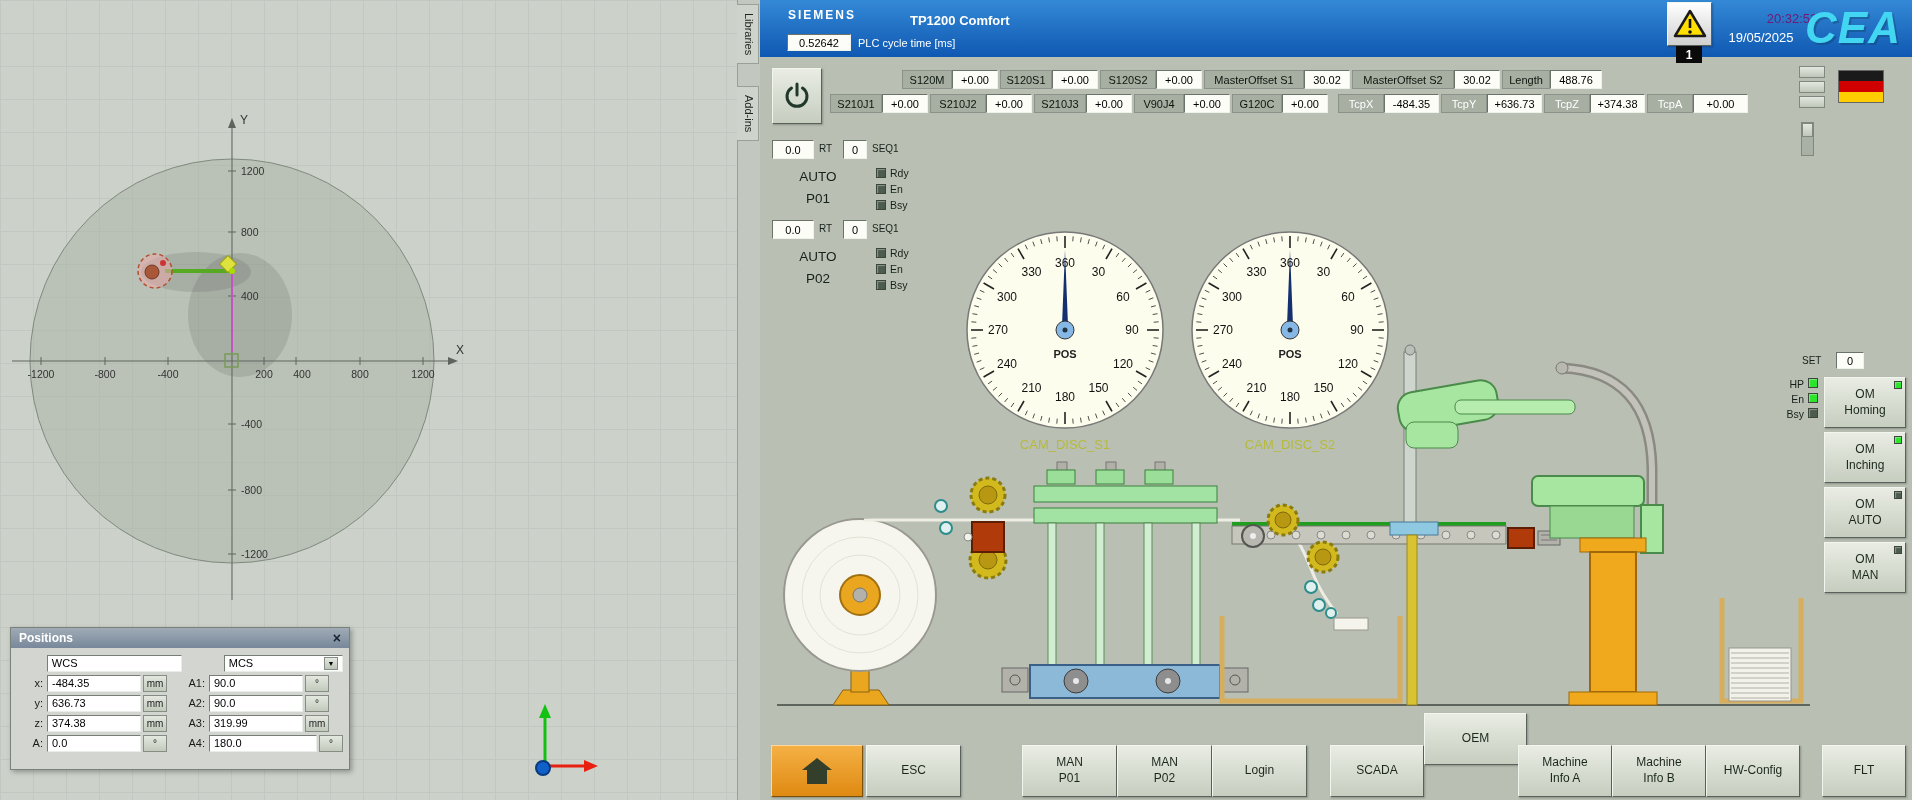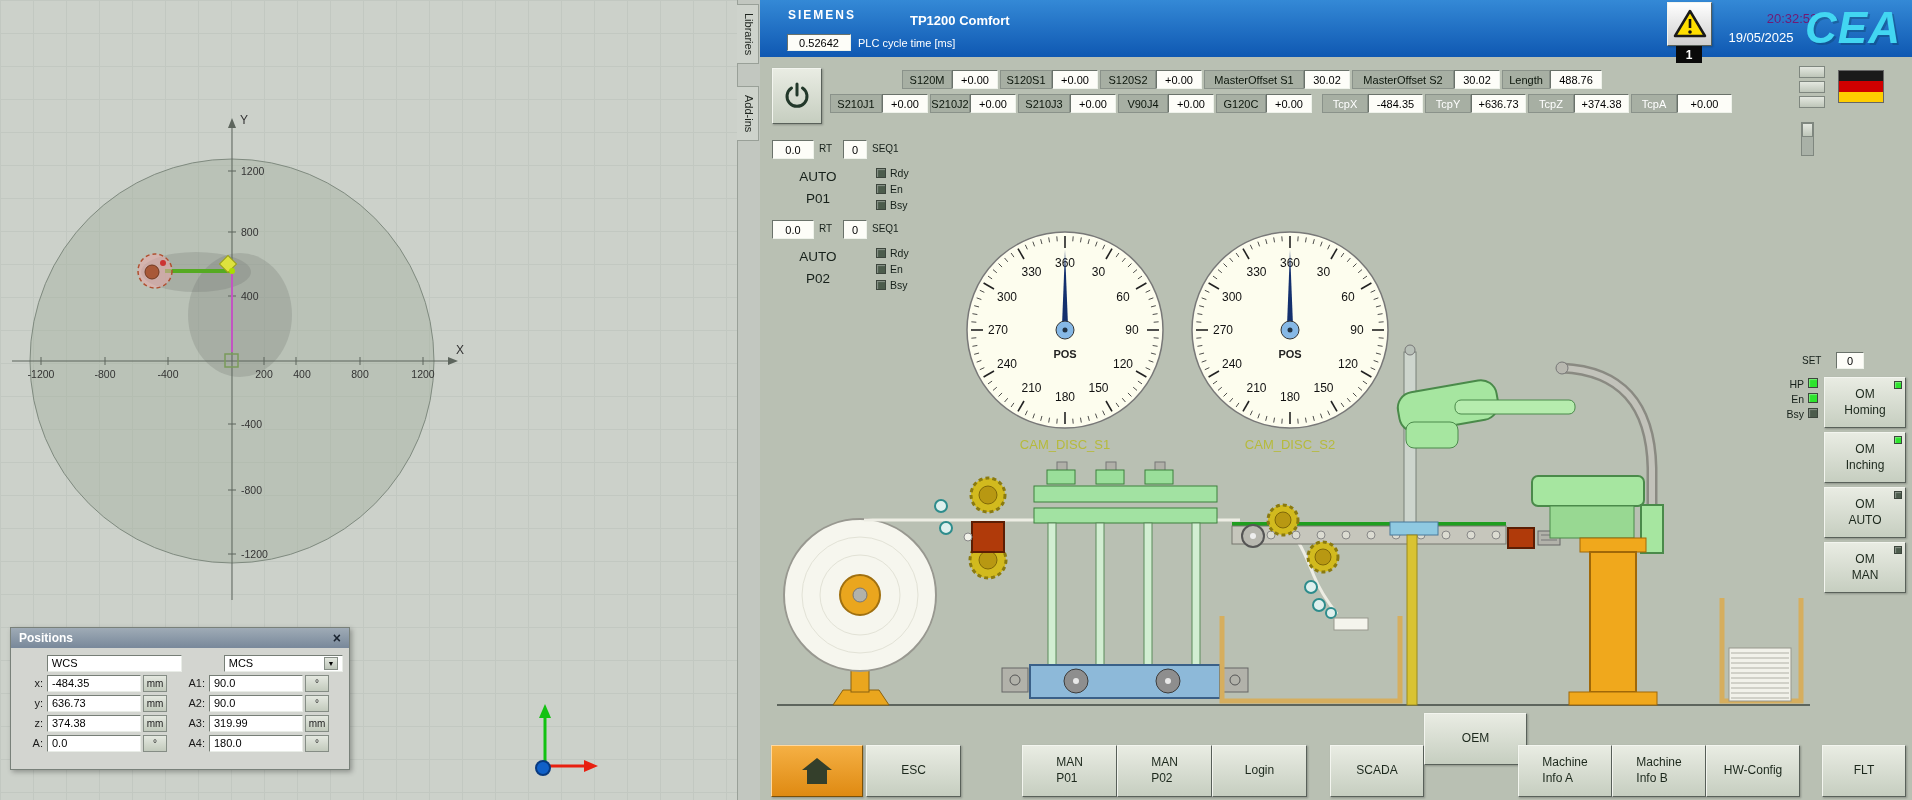--- a/index.html
+++ b/index.html
@@ -2,21 +2,21 @@
 <html><head>
 <meta charset="utf-8">
 <title>HMI</title>
 <style>
   *{box-sizing:border-box;margin:0;padding:0}
   body{font-family:"Liberation Sans",sans-serif;background:#777}
   #screen{position:relative;width:1912px;height:800px;background:#b9c0b3;overflow:hidden}
   .abs{position:absolute}
   .btn{background:linear-gradient(#e9ece3,#c6cec0);border:1px solid;border-color:#f3f5ef #59615a #59615a #f3f5ef;
        box-shadow:1px 1px 2px rgba(0,0,0,.25);color:#1c281c;display:flex;align-items:center;justify-content:center;
-       text-align:left;font-size:12px;line-height:1.3;white-space:pre-line;cursor:default}
+       text-align:center;font-size:12px;line-height:1.3;white-space:pre-line;cursor:default}
   .btn.om{flex-direction:column;gap:0;font-size:12px}
   .lbox{background:#a7afa3;border:1px solid #8a928a;color:#0c160c;font-size:11px;display:flex;align-items:center;justify-content:center;height:19px}
   .lbox.tcp{color:#fff}
   .vbox{background:#fdfdf8;border:1px solid;border-color:#6a726a #eef2ea #eef2ea #6a726a;color:#000;font-size:11px;
         display:flex;align-items:center;justify-content:center;height:19px}
   .pair{display:flex;margin-right:2px}
   .led{width:10px;height:10px;border:1px solid #3d463d;background:#4c5c4c;box-shadow:inset 1px 1px 1px rgba(255,255,255,.35)}
   .led.on{background:#2ce42c}
   .ledlbl{font-size:10.5px;color:#16201a}
   .slabel{font-size:10px;color:#16201a}
@@ -146,21 +146,21 @@
         <span class="punit">mm</span>
         <span class="plbl" style="width:28px;margin:0 4px 0 10px">A3:</span>
         <div class="pinput" style="width:94px">319.99</div>
         <span class="punit">mm</span>
       </div>
       <div class="prow">
         <span class="plbl" style="width:26px;margin-right:4px">A:</span>
         <div class="pinput" style="width:94px">0.0</div>
         <span class="punit">°</span>
         <span class="plbl" style="width:28px;margin:0 4px 0 10px">A4:</span>
-        <div class="pinput" style="width:94px">180.0</div>
+        <div class="pinput" style="width:108px">180.0</div>
         <span class="punit">°</span>
       </div>
     </div>
   </div>
 
   <svg class="abs" width="110" height="95" style="left:505px;top:700px">
     <line x1="40" y1="70" x2="40" y2="16" stroke="#12c212" stroke-width="3"></line>
     <polygon points="40,4 34,18 46,18" fill="#12c212"></polygon>
     <line x1="40" y1="66" x2="82" y2="66" stroke="#e82010" stroke-width="3"></line>
     <polygon points="93,66 79,60 79,72" fill="#e82010"></polygon>
@@ -226,21 +226,21 @@
         <div class="lbox" style="width:48px">Length</div>
         <div class="vbox" style="width:52px">488.76</div>
       </div>
   </div>
   <div class="abs" style="left:830px;top:94px;display:flex">
     <div class="pair">
         <div class="lbox" style="width:52px">S210J1</div>
         <div class="vbox" style="width:46px">+0.00</div>
       </div>
     <div class="pair">
-        <div class="lbox" style="width:40px">S210J2</div>
+        <div class="lbox" style="width:56px">S210J2</div>
         <div class="vbox" style="width:46px">+0.00</div>
       </div>
     <div class="pair">
         <div class="lbox" style="width:52px">S210J3</div>
         <div class="vbox" style="width:46px">+0.00</div>
       </div>
     <div class="pair">
         <div class="lbox" style="width:50px">V90J4</div>
         <div class="vbox" style="width:46px">+0.00</div>
       </div>

